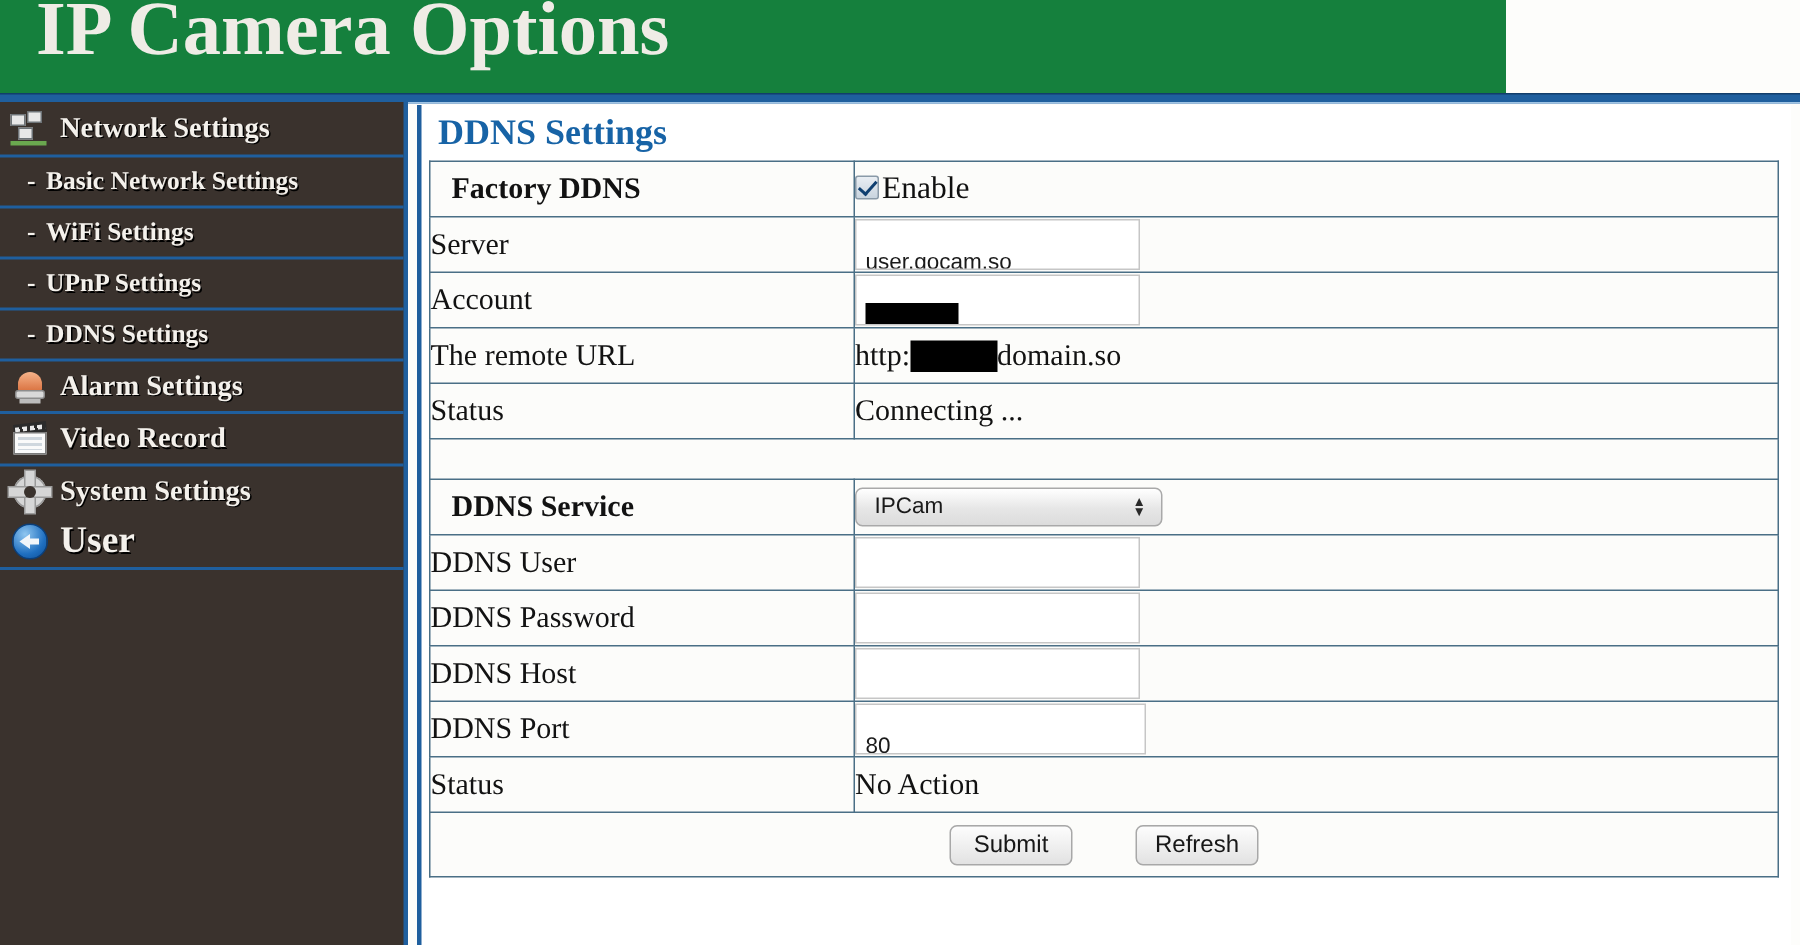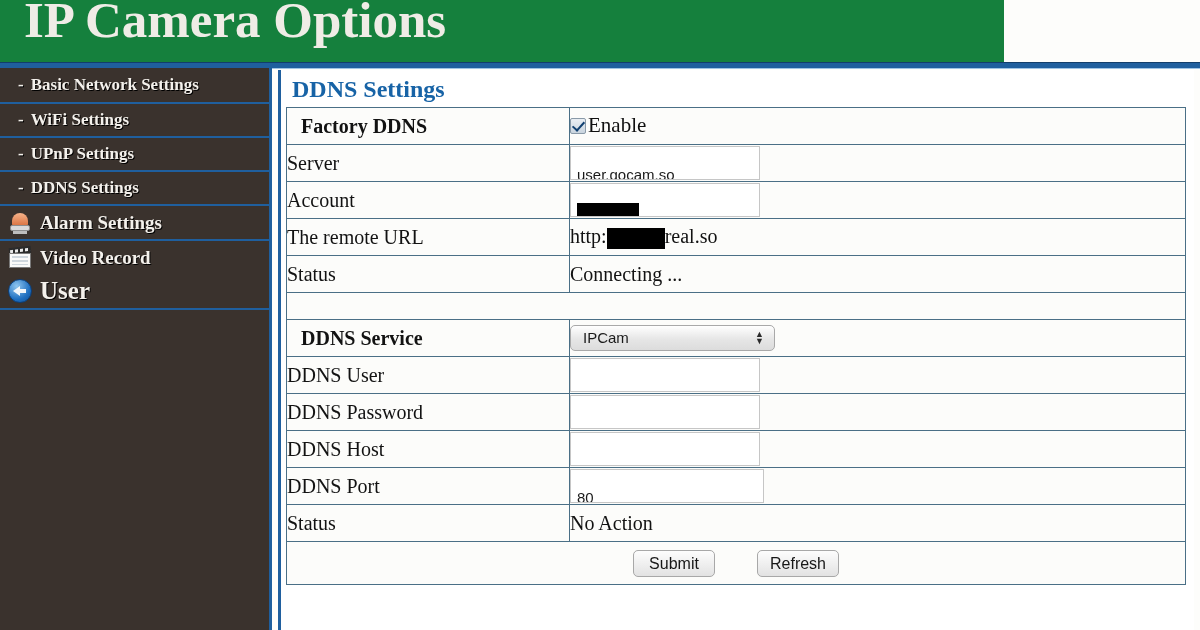--- a/index.html
+++ b/index.html
@@ -393,20 +393,29 @@
 
 <div id="page">
 
   <div class="header">
     <div class="header-title">IP Camera Options</div>
   </div>
   <div class="header-rule"></div>
 
   <div class="sidebar">
 
+    <div class="nav-item">
+      <span class="nav-icon ico-net">
+        <i class="m1"></i>
+          <i class="m2"></i>
+          <i class="m3"></i>
+          <i class="base"></i>
+      </span>
+      <span class="nav-label">Network Settings</span>
+    </div>
 
     <div class="nav-item sub">
       <span class="dash">-</span>
       <span class="nav-label">Basic Network Settings</span>
     </div>
 
     <div class="nav-item sub">
       <span class="dash">-</span>
       <span class="nav-label">WiFi Settings</span>
     </div>
@@ -431,20 +440,27 @@
     </div>
 
     <div class="nav-item">
       <span class="nav-icon ico-film">
         <i class="strip"></i>
           <i class="board"></i>
       </span>
       <span class="nav-label">Video Record</span>
     </div>
 
+    <div class="nav-item">
+      <span class="nav-icon ico-gear">
+        <i class="g"></i>
+          <i class="hole"></i>
+      </span>
+      <span class="nav-label">System Settings</span>
+    </div>
 
     <div class="nav-item back">
       <span class="nav-icon ico-back">
         <i class="circle"></i>
           <i class="arr"></i>
           <i class="bar"></i>
       </span>
       <span class="nav-label">User</span>
     </div>
 
@@ -477,21 +493,21 @@
         <tr>
           <td class="label">Account</td>
           <td class="value">
             <span class="txtinput"><span class="redact acct"></span></span>
           </td>
         </tr>
 
         <tr>
           <td class="label">The remote URL</td>
           <td class="value">
-            <span class="urlline"><span>http:</span><span class="redact url1"></span><span>real.so</span></span>
+            <span class="urlline"><span>http:</span><span class="redact url1"></span><span>domain.so</span></span>
           </td>
         </tr>
 
 
         <tr>
           <td class="label">Status</td>
           <td class="value">Connecting ...</td>
         </tr>
 
         <tr class="spacer">

